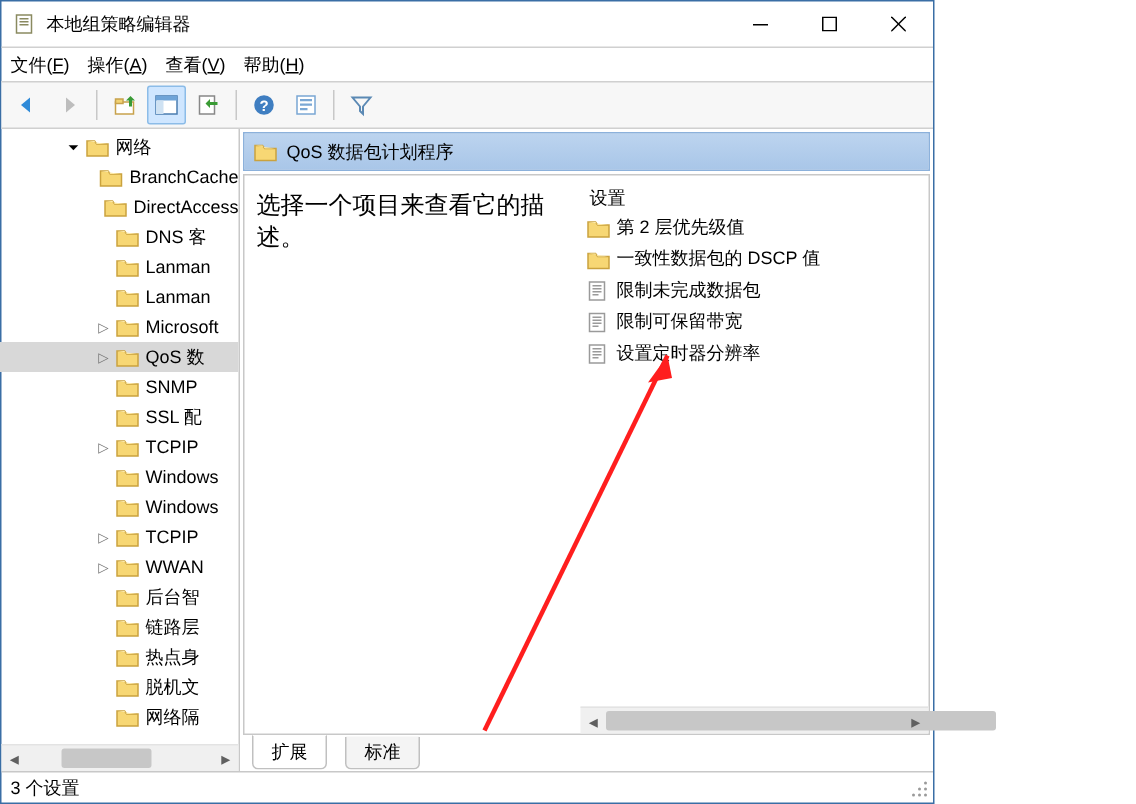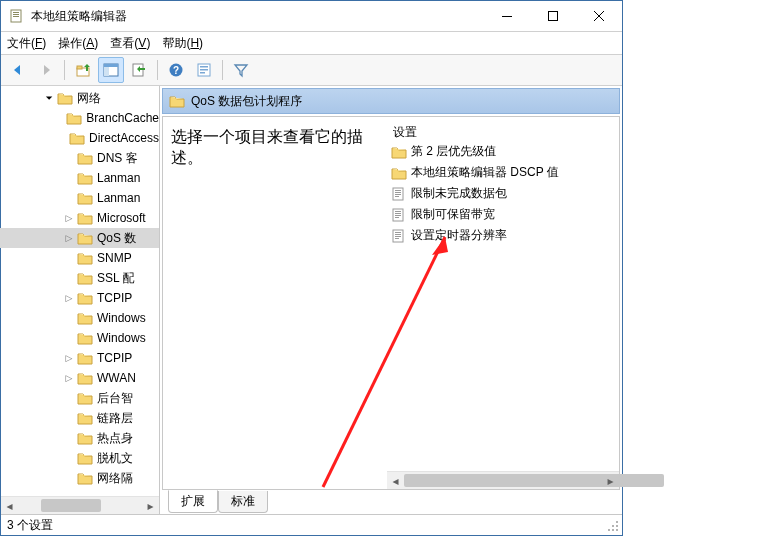--- a/index.html
+++ b/index.html
@@ -43,21 +43,21 @@
   .detail-right{flex:1;padding:6px 0 0 0;min-width:0;display:flex;flex-direction:column;text-align:center;}
   .col-header{height:18px;padding-left:6px;display:flex;align-items:center;}
   .list{flex:1;overflow:hidden;}
   .list-row{height:21px;display:flex;align-items:center;padding-left:4px;gap:4px;}
   .item-icon{width:16px;height:16px;flex:0 0 16px;}
   .detail-hscroll{height:17px;background:#f0f0f0;position:relative;border-top:1px solid #e3e3e3;}
   .detail-hscroll .thumb{position:absolute;top:2px;left:17px;width:260px;height:13px;background:#c7c7c7;border-radius:2px;}
   .detail-hscroll .arrow{position:absolute;top:0;width:17px;height:17px;display:flex;align-items:center;justify-content:center;color:#606060;}
   .detail-hscroll .arrow.l{left:0;} .detail-hscroll .arrow.r{right:0;}
   
-  .tabs{height:22px;display:flex;align-items:flex-end;padding-left:8px;gap:0;}
+  .tabs{height:22px;display:flex;align-items:flex-end;padding-left:8px;gap:12px;}
   .tab{padding:2px 12px;border:1px solid #c0c0c0;border-top-width:0;border-bottom-left-radius:4px;border-bottom-right-radius:4px;background:#f4f4f4;font-size:12px;position:relative;top:-1px;}
   .tab.active{background:#fff;border-top:1px solid #fff;}
   
   .status{height:20px;border-top:1px solid #c8c8c8;display:flex;align-items:center;padding:0 6px;font-size:12px;position:relative;}
   .status .grip{position:absolute;right:2px;bottom:2px;}
   
   .anno{position:absolute;pointer-events:none;}
 </style>
 </head>
 <body>
@@ -350,21 +350,21 @@
                     <path d="M1 4 h5 l1.5 2 H15 V14 H1 Z" fill="#f7d774" stroke="#caa23e"></path>
                     <path d="M1 4 h5 l1.5 2 H14" fill="#fce9a8"></path>
                   </svg></span>
                 <span>第 2 层优先级值</span>
               </div>
               <div class="list-row">
                 <span class="item-icon"><svg width="16" height="16">
                     <path d="M1 4 h5 l1.5 2 H15 V14 H1 Z" fill="#f7d774" stroke="#caa23e"></path>
                     <path d="M1 4 h5 l1.5 2 H14" fill="#fce9a8"></path>
                   </svg></span>
-                <span>本地组策略编辑器 DSCP 值</span>
+                <span>一致性数据包的 DSCP 值</span>
               </div>
               <div class="list-row">
                 <span class="item-icon"><svg width="16" height="16">
                     <rect x="2" y="2" width="10" height="12" fill="#fff" stroke="#9a9a9a"></rect>
                     <rect x="4" y="4" width="6" height="1" fill="#9a9a9a"></rect>
                     <rect x="4" y="6" width="6" height="1" fill="#9a9a9a"></rect>
                     <rect x="4" y="8" width="6" height="1" fill="#9a9a9a"></rect>
                     <rect x="4" y="10" width="4" height="1" fill="#9a9a9a"></rect>
                   </svg></span>
                 <span>限制未完成数据包</span>

